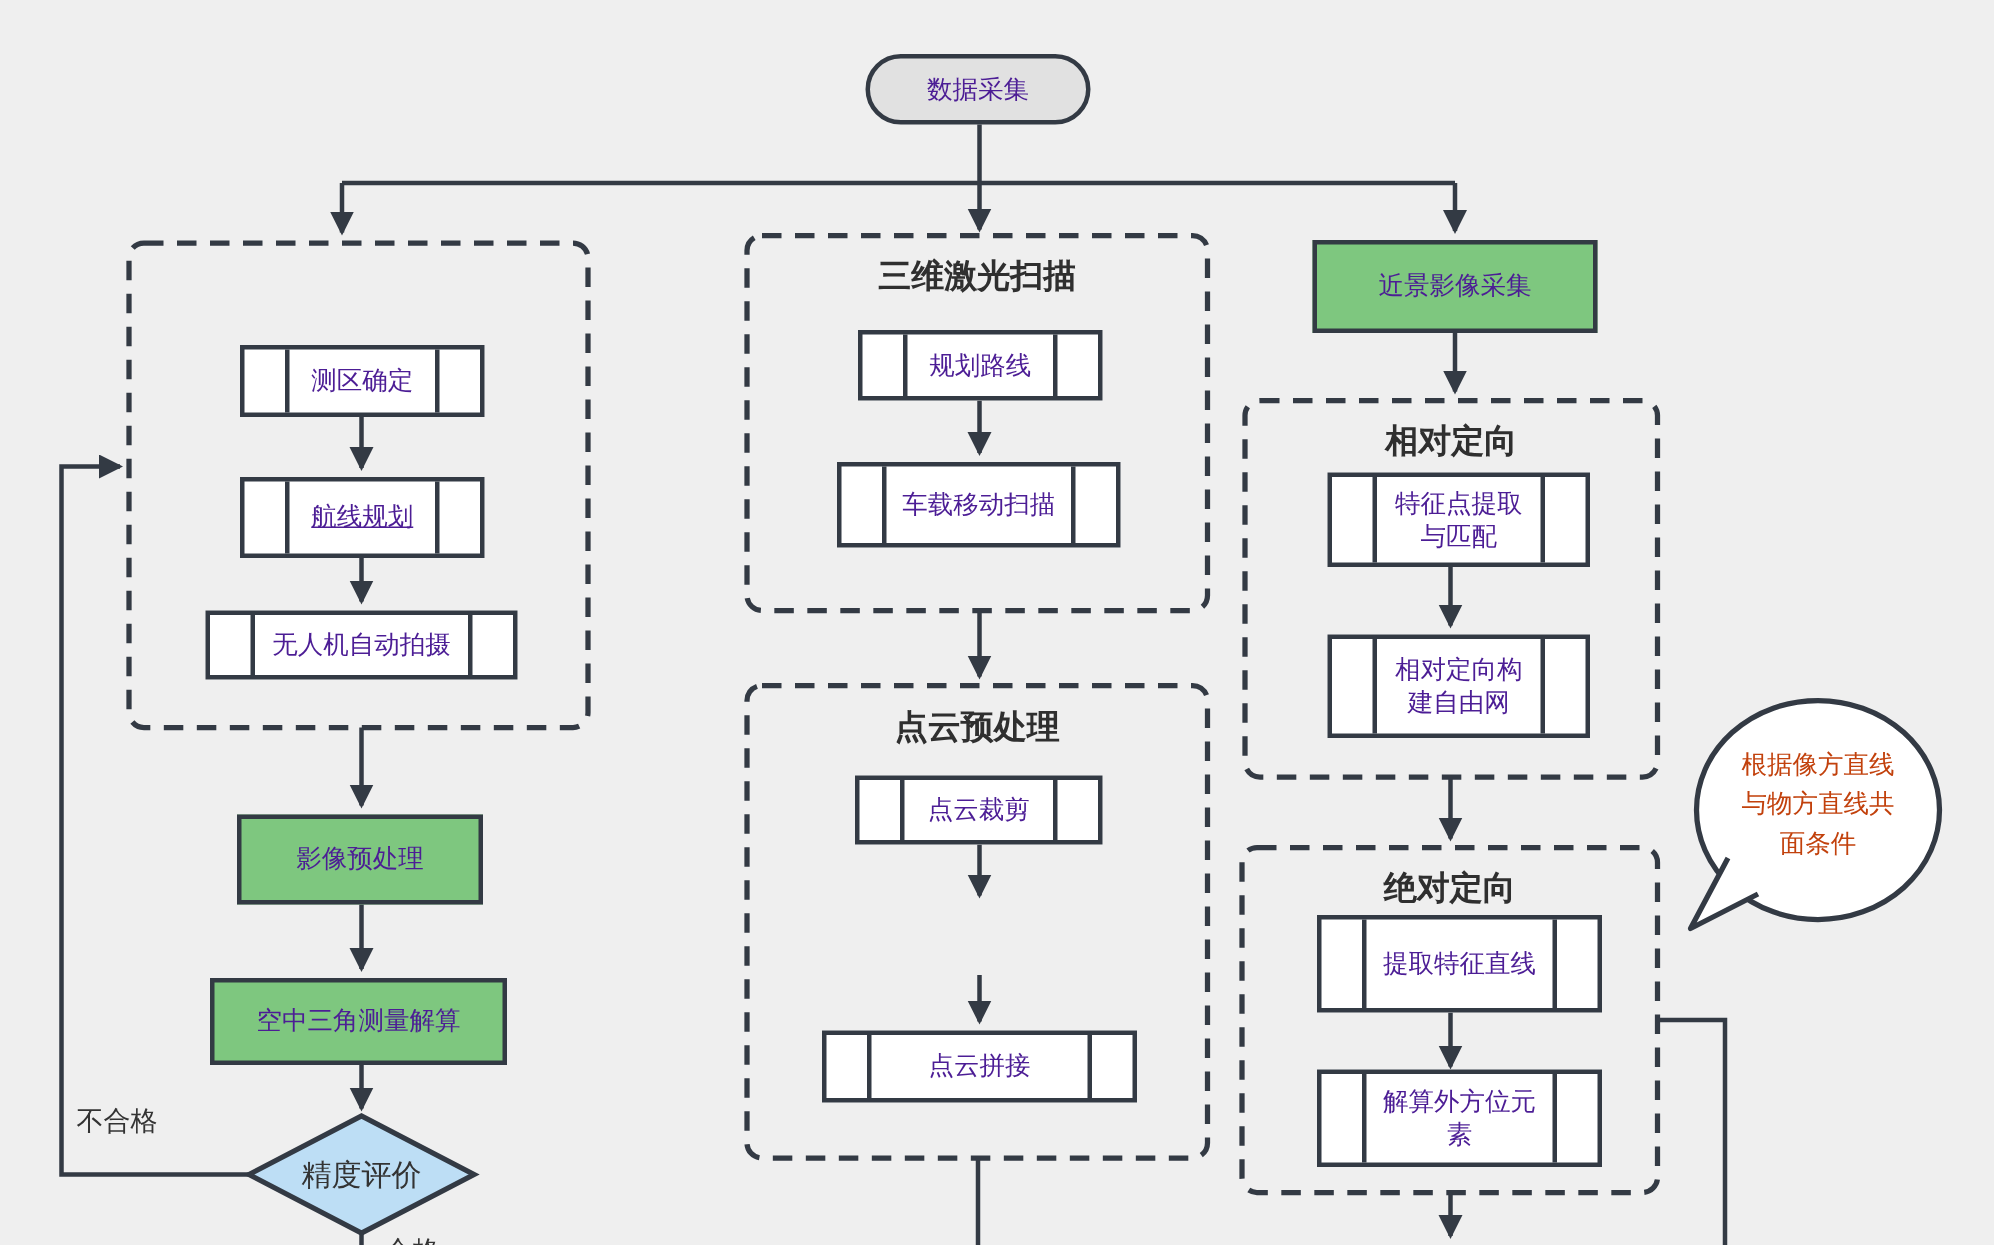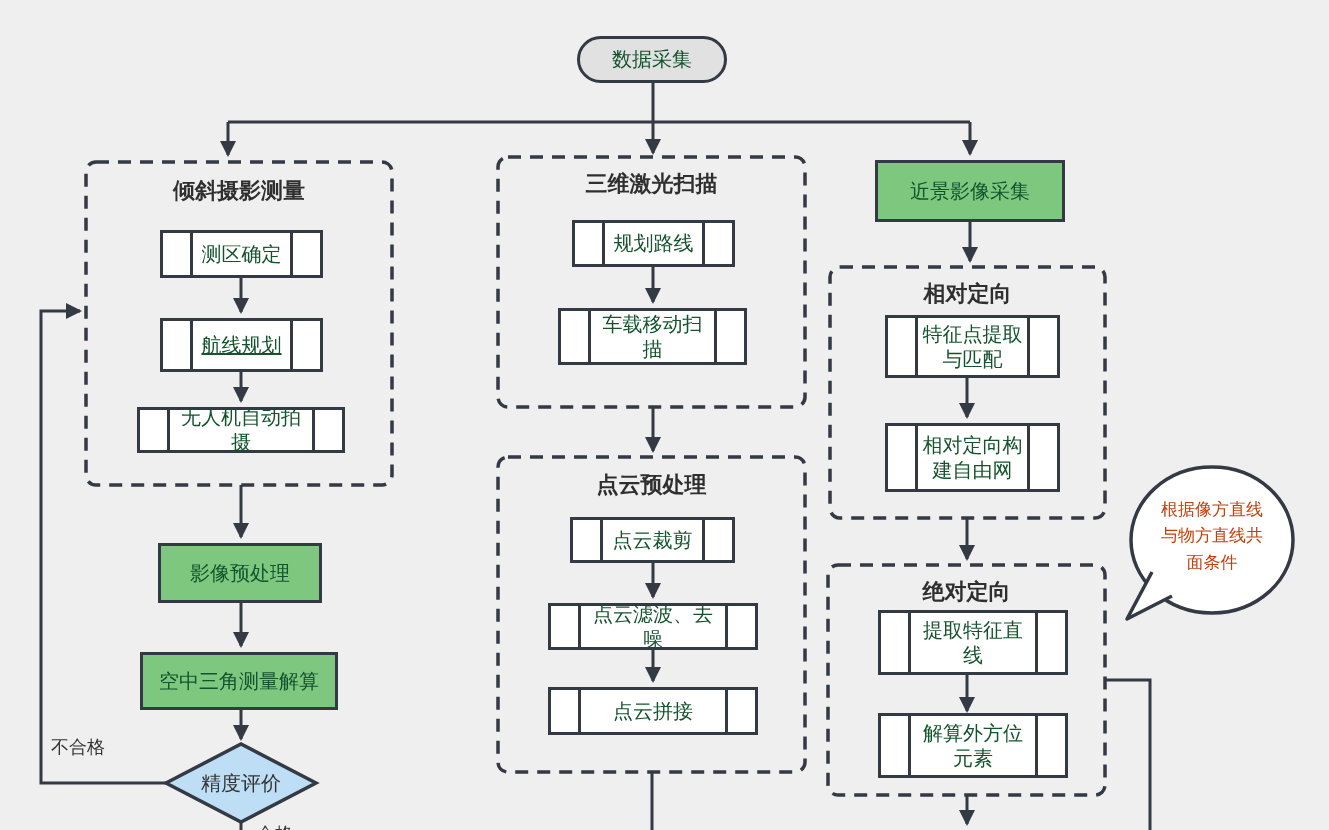--- a/index.html
+++ b/index.html
@@ -1,20 +1,20 @@
 <!DOCTYPE html>
 <html><head>
 <meta charset="utf-8">
 <style>
   html,body{margin:0;padding:0;}
   body{background:#efefef;font-family:"Liberation Sans","DejaVu Sans",sans-serif;}
   #canvas{position:relative;width:1329px;height:830px;background:#efefef;overflow:hidden;color:#333;}
   #wires{position:absolute;left:0;top:0;width:1329px;height:830px;}
   .node{position:absolute;box-sizing:border-box;display:flex;align-items:center;justify-content:center;
-        text-align:center;border:3px solid #333a44;background:#fff;font-size:20px;line-height:1.25;color:#14532d;}
+        text-align:center;border:3px solid #333a44;background:#fff;font-size:17px;line-height:1.25;color:#4c1d95;}
   .terminator{border-radius:24px;background:#e1e1e1;}
   .green{background:#7ec77f;}
   .subproc{background:#fff;}
   .subproc::before,.subproc::after{content:"";position:absolute;top:0;bottom:0;width:3px;background:#333a44;}
   .subproc::before{left:27px;}
   .subproc::after{right:27px;}
   .subproc .inner{padding:0 34px;}
   .grouptitle{position:absolute;text-align:center;font-weight:bold;font-size:22px;color:#2f2f2f;}
   .freelabel{position:absolute;font-size:18px;color:#333;white-space:nowrap;}
   .diamond-label{position:absolute;display:flex;align-items:center;justify-content:center;font-size:20px;}
@@ -69,21 +69,20 @@
     <polygon points="166,783 241,744 316,783 241,822" fill="#bddef5" stroke="#333a44" stroke-width="3.5"></polygon>
 
     <ellipse cx="1212" cy="540" rx="81" ry="73" fill="#fff" stroke="#333a44" stroke-width="3.5"></ellipse>
     <path d="M1172,596 L1127,619 L1152,572" fill="#fff" stroke="#333a44" stroke-width="3.5" stroke-linejoin="round"></path>
   </svg>
 
   <div class="node terminator" style="left:577px;top:36px;width:150px;height:47px;">
     <span>数据采集</span>
   </div>
 
-  <div class="grouptitle" style="left:86px;top:176px;width:306px;">倾斜摄影测量</div>
 
   <div class="node subproc" style="left:160px;top:230px;width:163px;height:48px;">
     <span class="inner">测区确定</span>
   </div>
   <div class="node subproc" style="left:160px;top:318px;width:163px;height:54px;text-decoration:underline;">
     <span class="inner">航线规划</span>
   </div>
   <div class="node subproc" style="left:137px;top:407px;width:208px;height:46px;">
     <span class="inner">无人机自动拍摄</span>
   </div>
@@ -107,23 +106,20 @@
   </div>
   <div class="node subproc" style="left:558px;top:308px;width:189px;height:57px;">
     <span class="inner">车载移动扫描</span>
   </div>
 
   <div class="grouptitle" style="left:498px;top:470px;width:307px;">点云预处理</div>
 
   <div class="node subproc" style="left:570px;top:517px;width:165px;height:46px;">
     <span class="inner">点云裁剪</span>
   </div>
-  <div class="node subproc" style="left:548px;top:603px;width:210px;height:47px;">
-    <span class="inner">点云滤波、去噪</span>
-  </div>
   <div class="node subproc" style="left:548px;top:687px;width:210px;height:48px;">
     <span class="inner">点云拼接</span>
   </div>
 
   <div class="node green" style="left:875px;top:160px;width:190px;height:62px;text-align:center;">
     <span>近景影像采集</span>
   </div>
 
   <div class="grouptitle" style="left:830px;top:279px;width:275px;">相对定向</div>
 

